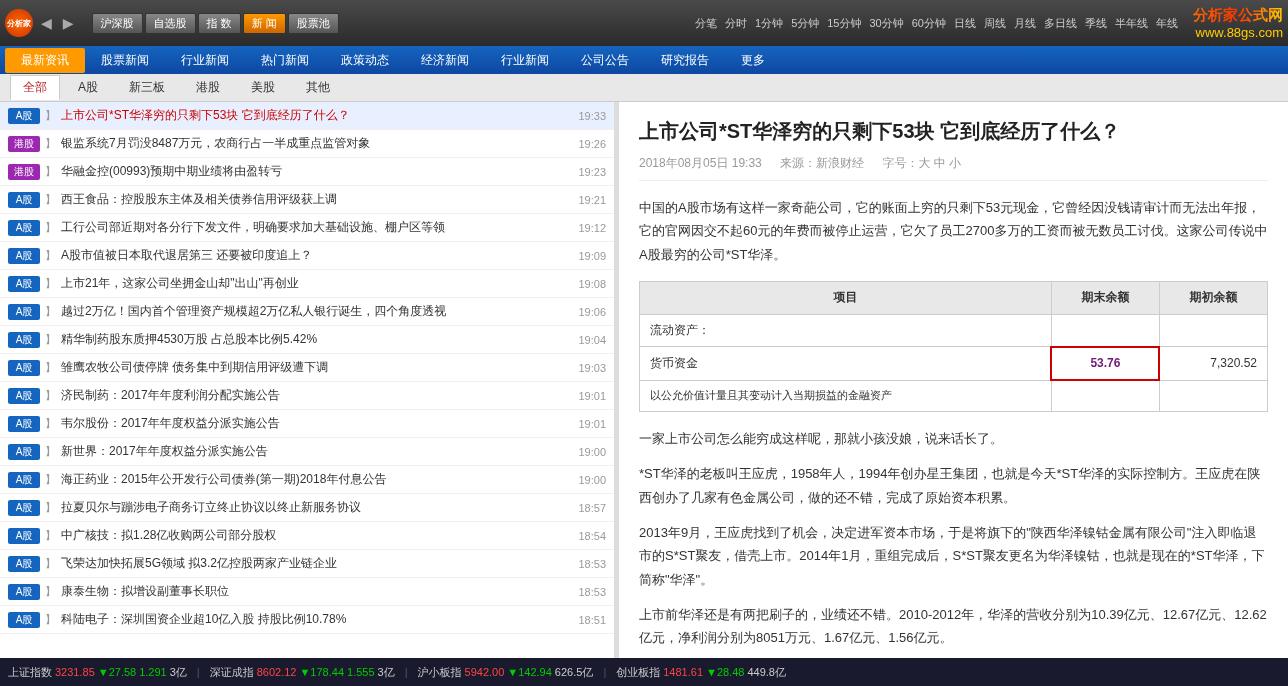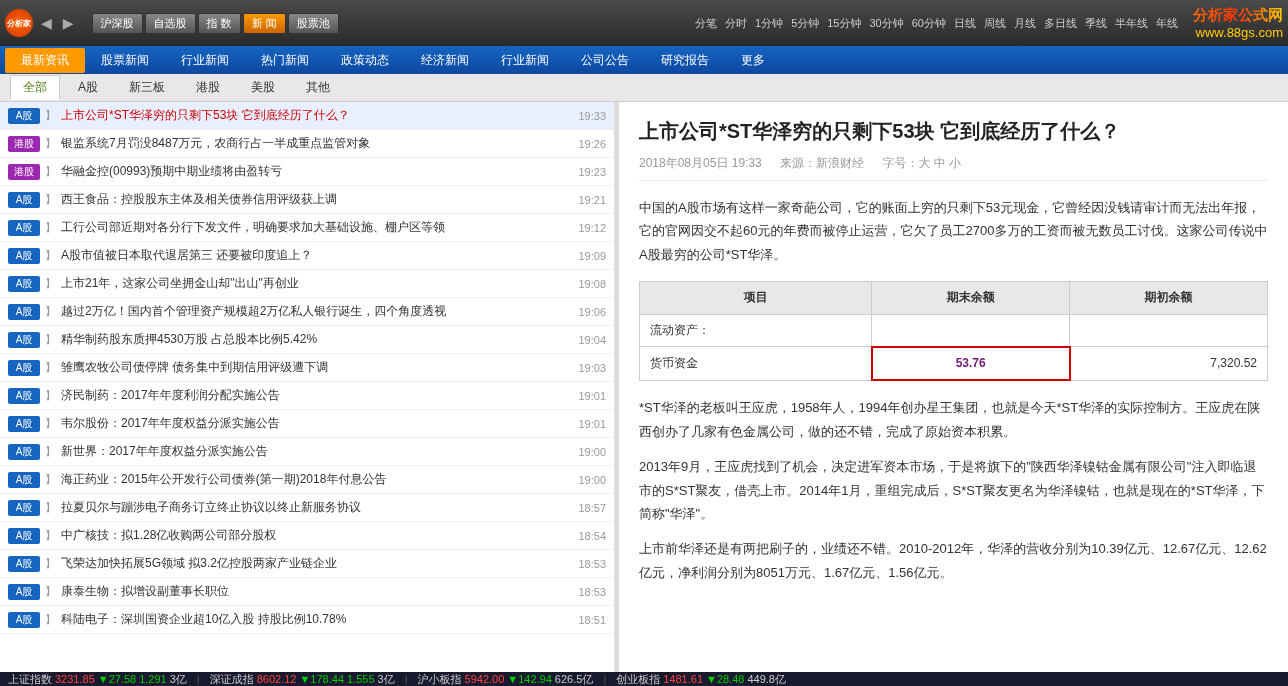--- a/index.html
+++ b/index.html
@@ -73,21 +73,21 @@
       padding: 3px 12px;
       font-size: 12px;
       cursor: pointer;
       color: #333;
       border: 1px solid transparent;
     }
     .cat-tab.active {
       background: white;
       border: 1px solid #ccc;
       border-bottom: 1px solid white;
-      color: #4d7c0f;
+      color: #b91c1c;
     }
 
     
     .main-layout {
       display: flex;
       background: white;
       height: calc(686px - 28px - 30px - 28px - 28px - 22px);
     }
 
     
@@ -177,21 +177,21 @@
       color: #701a75;
       font-weight: bold;
       border: 2px solid #cc0000 !important;
       border-radius: 3px;
       text-align: center;
     }
 
     
     .status-bar {
       background: #1a1a2e;
-      height: 14px;
+      height: 28px;
       display: flex;
       align-items: center;
       padding: 0 8px;
       color: #ccc;
       font-size: 11px;
       gap: 10px;
       overflow: hidden;
       position: fixed;
       bottom: 0;
       width: 1288px;
@@ -433,23 +433,29 @@
           <tr>
             <td>流动资产：</td>
             <td></td>
             <td></td>
           </tr>
           <tr>
             <td>货币资金</td>
             <td class="highlight-cell">53.76</td>
             <td style="text-align:right;">7,320.52</td>
           </tr>
+          <tr>
+            <td style="font-size:11px;">以公允价值计量且其变动计入当期损益的金融资产</td>
+            <td></td>
+            <td></td>
+          </tr>
         </tbody>
       </table>
 
+      <p>一家上市公司怎么能穷成这样呢，那就小孩没娘，说来话长了。</p>
       <p>*ST华泽的老板叫王应虎，1958年人，1994年创办星王集团，也就是今天*ST华泽的实际控制方。王应虎在陕西创办了几家有色金属公司，做的还不错，完成了原始资本积累。</p>
       <p>2013年9月，王应虎找到了机会，决定进军资本市场，于是将旗下的"陕西华泽镍钴金属有限公司"注入即临退市的S*ST聚友，借壳上市。2014年1月，重组完成后，S*ST聚友更名为华泽镍钴，也就是现在的*ST华泽，下简称"华泽"。</p>
       <p>上市前华泽还是有两把刷子的，业绩还不错。2010-2012年，华泽的营收分别为10.39亿元、12.67亿元、12.62亿元，净利润分别为8051万元、1.67亿元、1.56亿元。</p>
     </div>
   </div>
 </div>
 
 <div class="status-bar">
   <div class="status-item">
     <span>上证指数</span>

